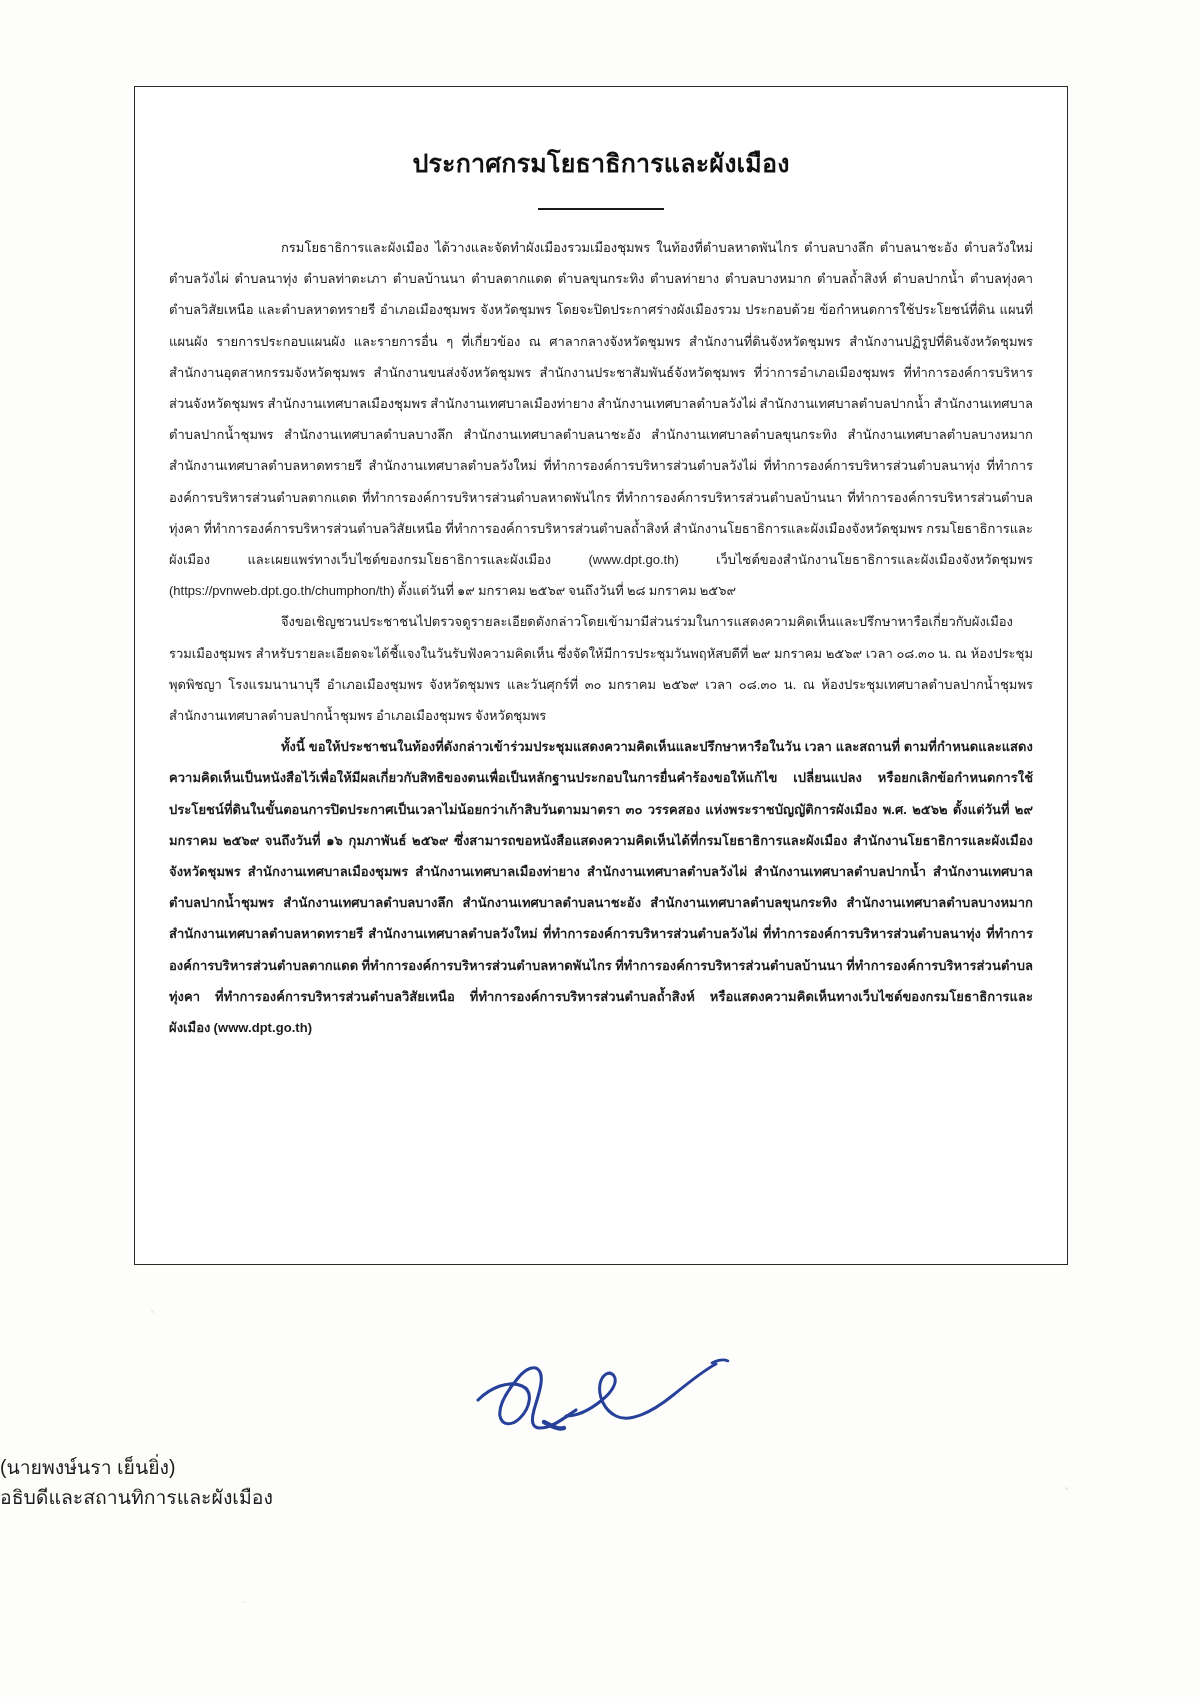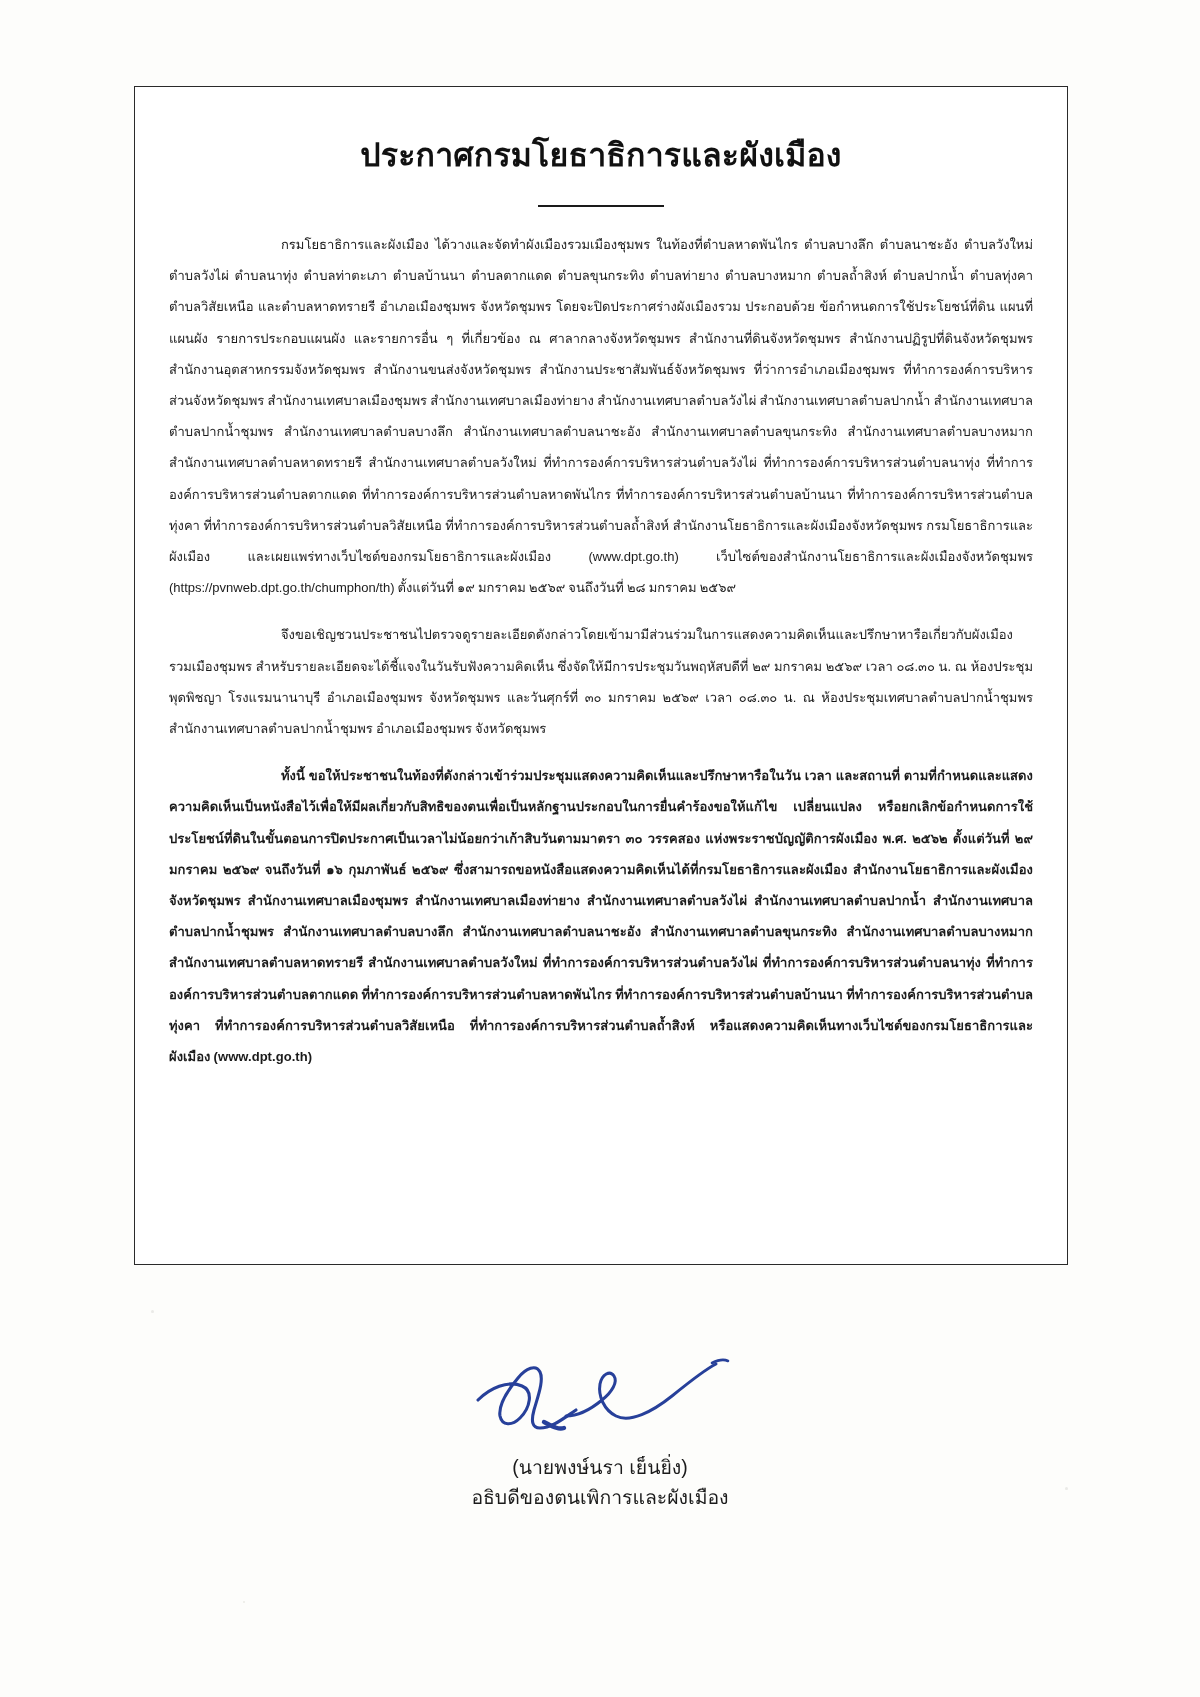--- a/index.html
+++ b/index.html
@@ -34,25 +34,25 @@
     box-sizing: border-box;
     background: #ffffff;
   }
 
   .doc-inner {
     padding: 30px 34px 0 34px;
   }
 
   .doc-title {
     text-align: center;
-    font-size: 32px;
+    font-size: 25px;
     font-weight: 700;
     color: #111;
     letter-spacing: 0.2px;
-    margin-top: 18px;
+    margin-top: 30px;
     margin-bottom: 0;
     line-height: 1.3;
   }
 
   .title-rule {
     width: 126px;
     height: 2.4px;
     background: #1a1a1a;
     margin: 28px auto 0 auto;
   }
@@ -66,34 +66,34 @@
     text-justify: inter-word;
     word-spacing: -0.5px;
   }
 
   .para {
     margin: 0;
     text-indent: 112px;
     text-align: justify;
   }
   .para + .para {
-    margin-top: 16px;
+    margin-top: 0;
   }
   .para.bold {
     font-weight: 700;
     letter-spacing: 0.05px;
   }
 
   
   .sig-block {
     position: absolute;
     left: 0;
     top: 1330px;
     width: 1200px;
-    text-align: center;
+    text-align: left;
   }
   .sig-mark {
     width: 280px;
     height: 120px;
     margin: 0 auto;
     display: block;
   }
   .sig-name {
     font-size: 19.4px;
     color: #1b1b1b;
@@ -149,16 +149,16 @@
                  C71 91, 72 98, 80 98 C92 98, 104 88, 116 80" stroke-width="3.1"></path>
         <path d="M106 86 C118 86, 130 80, 142 70 C152 62, 158 52, 154 46
                  C150 40, 142 44, 140 54 C138 66, 144 80, 156 86
                  C170 93, 192 82, 212 66 C228 53, 244 40, 256 34" stroke-width="3"></path>
         <path d="M252 33 C258 30, 264 29, 268 31" stroke-width="2.6"></path>
         <path d="M84 92 C92 96, 98 100, 104 98" stroke-width="4.4"></path>
       </g>
     </svg>
 
     <div class="sig-name">(นายพงษ์นรา เย็นยิ่ง)</div>
-    <div class="sig-title">อธิบดีของตนเพิการและผังเมือง</div>
+    <div class="sig-title">อธิบดีและสถานทิการและผังเมือง</div>
   </div>
 
 </div>
 
 </body></html>

